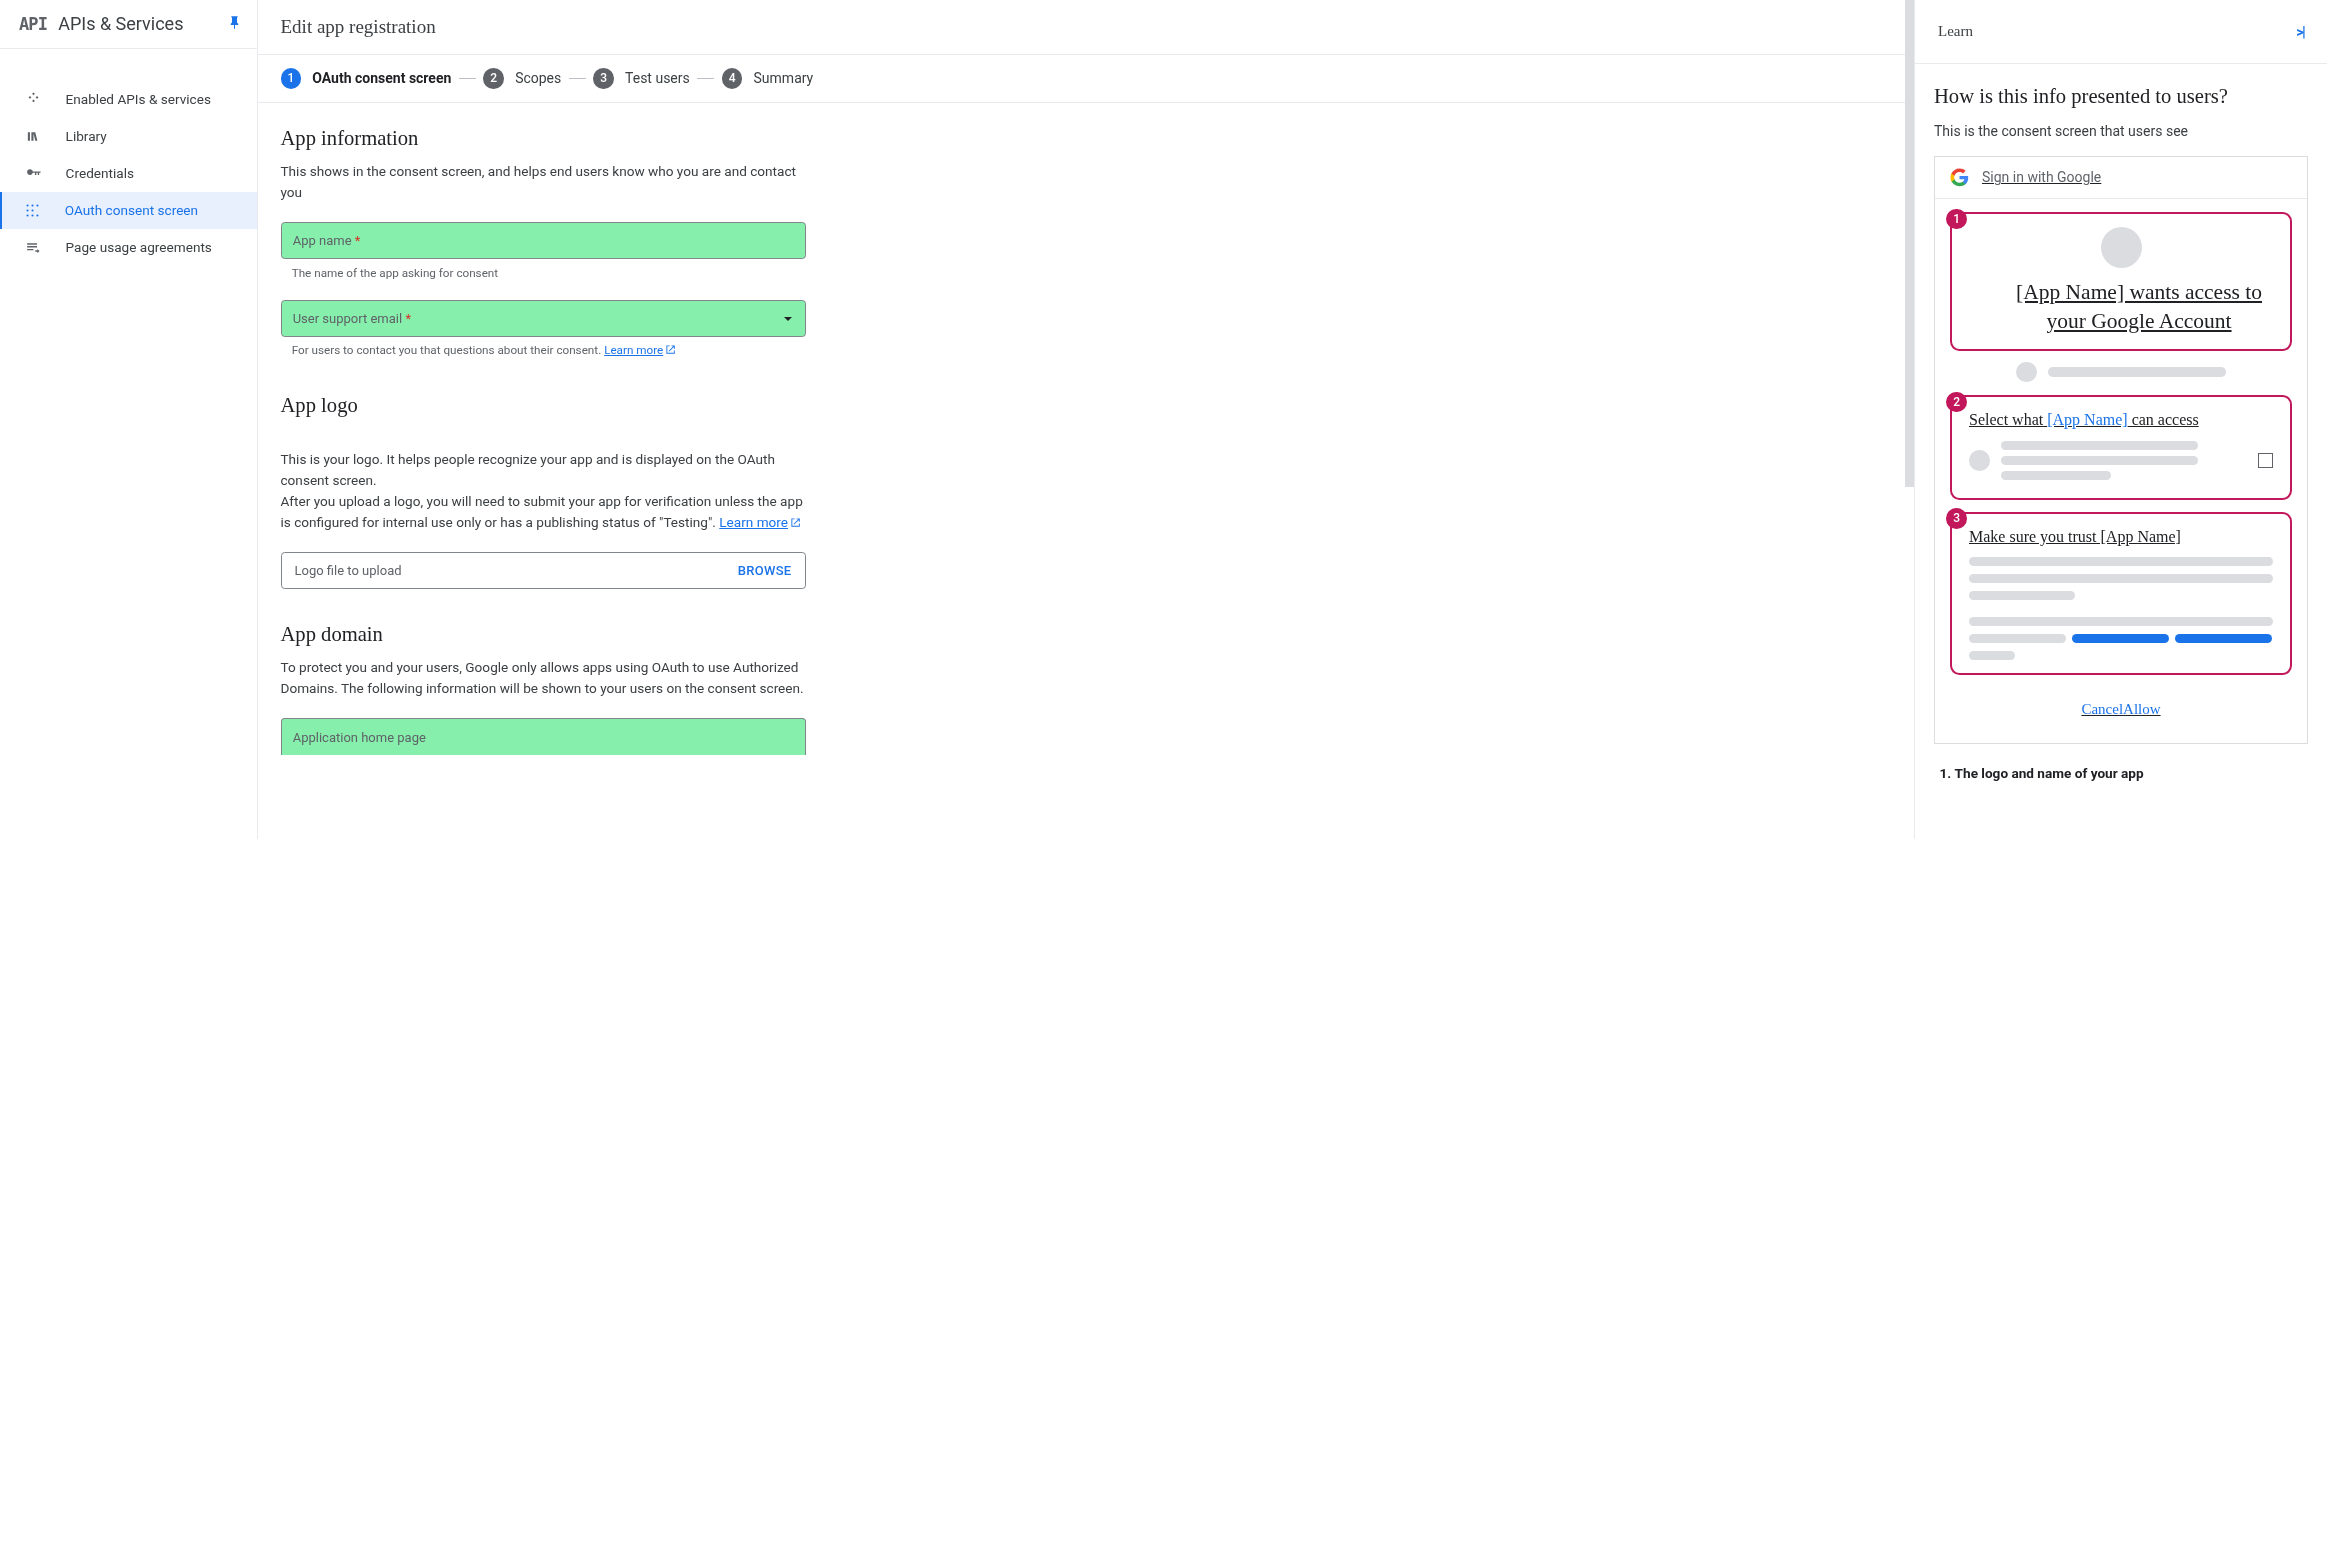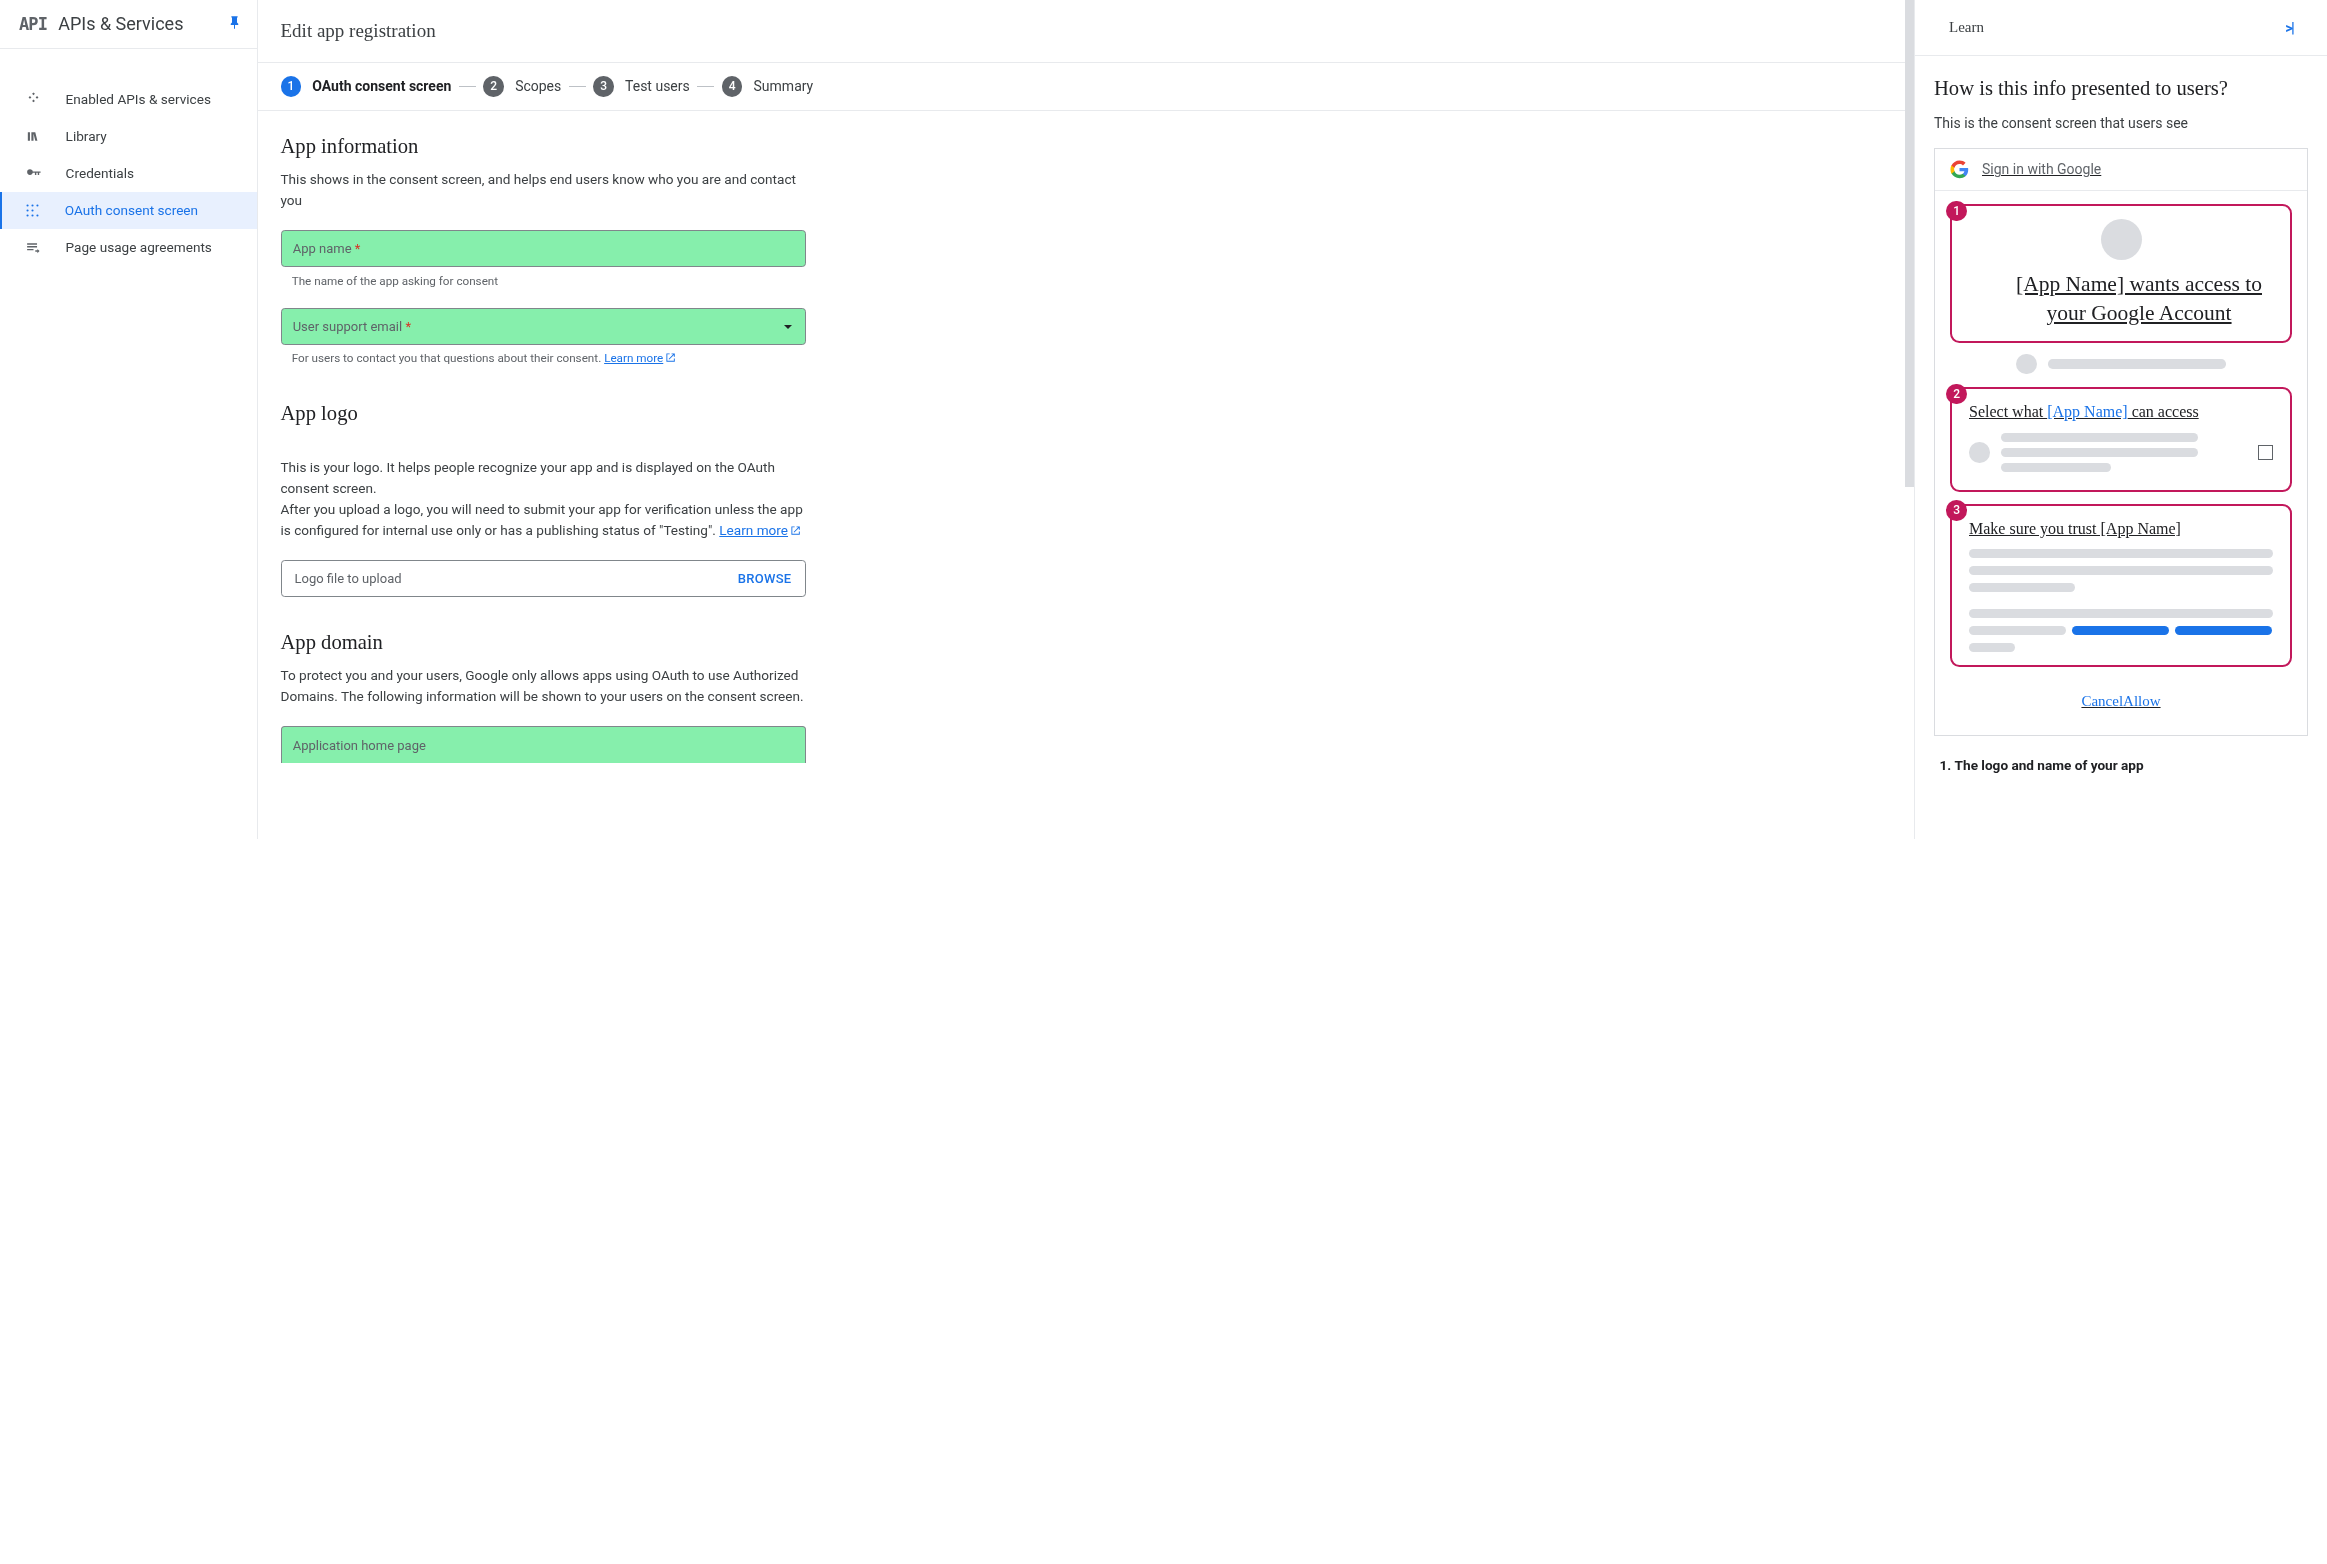--- a/index.html
+++ b/index.html
@@ -13,21 +13,21 @@
     .pin-icon { color: #1a73e8; }
     .sb-nav { padding-top: 7.5px; }
     .sb-item { display: flex; align-items: center; height: 37px; padding-left: 22.5px; cursor: pointer; font-size: 13.6px; color: #3c4043; }
     .sb-item.active { background: #e8f0fe; color: #1a73e8; border-left: 2.8px solid #1a73e8; padding-left: 19.7px; }
     .sb-icon { width: 22.5px; margin-right: 20.6px; color: #5f6368; display:flex; align-items:center; justify-content:center; }
     .sb-item.active .sb-icon { color: #1a73e8; }
 
     
     .main { flex: 1; display: flex; flex-direction: column; min-width: 0; border-right: 0.9px solid #e8eaed; position: relative; }
     .main::after {content:''; position:absolute; top:0; right:0; width:9.4px; height:487px; background:#dadce0; border-radius:0;}
-    .main-header { padding: 11.2px 22.5px; border-bottom: 0.9px solid #e8eaed; height: 63px; display:flex; align-items:center; }
+    .main-header { padding: 11.2px 22.5px; border-bottom: 0.9px solid #e8eaed; height: 55px; display:flex; align-items:center; }
     .main-title { font: 400 19px/1.2 'Google Sans'; color: #3c4043; }
     .stepper { display: flex; flex-wrap: wrap; align-items: center; padding: 13px 22.5px; gap: 7.5px; border-bottom: 0.9px solid #e8eaed; }
     .step { display: flex; align-items: center; gap: 11.2px; }
     .step-num { width: 20.6px; height: 20.6px; border-radius: 50%; background: #5f6368; color: #fff; display:flex; align-items:center; justify-content:center; font-size:12px; font-weight: 500;}
     .step-num.active { background: #1a73e8; }
     .step-label { font-size: 14px; color: #3c4043; }
     .step-label.active { font-weight: 700; color:#202124;}
     .step-sep { width: 17px; height: 0.9px; background: #bdc1c6; }
 
     .form-area { padding: 22.5px 34px 22.5px 22.5px; overflow-y: auto; }
@@ -45,21 +45,21 @@
     .helper a { color: #1a73e8; text-decoration: underline; }
     .ext-icon { display:inline-block; width:11.2px; height:11.2px; margin-left:1.9px; vertical-align:-0.9px; }
     .ext-icon svg{width:100%;height:100%;fill:#1a73e8;}
 
     .upload-field { max-width: 525px; border:0.9px solid #80868b; border-radius:3.7px; height:37px; display:flex; align-items:center; justify-content:space-between; padding:0 13px; }
     .upload-field .uf-label { color:#5f6368; font-size:13px; }
     .upload-field .uf-btn { color:#1a73e8; font-weight:500; font-size:13px; letter-spacing:0.3px; }
 
     
     .learn { width: 412px; flex-shrink: 0; display: flex; flex-direction: column; }
-    .learn-header { height:56px; display:flex; align-items:center; justify-content:space-between; padding: 0 34px; border-bottom: 0.9px solid #e8eaed; }
+    .learn-header { height:64px; display:flex; align-items:center; justify-content:space-between; padding: 0 23px; border-bottom: 0.9px solid #e8eaed; }
     .learn-title { font-size: 15px; color: #3c4043; font-weight:400; font-family:'Google Sans'; }
     .collapse-icon { color:#1a73e8; font-weight:700; letter-spacing:-1.9px; }
     .learn-body { padding: 19px; overflow-y:auto; }
     .learn-h2 { font: 400 20.6px/1.3 'Google Sans'; margin-bottom: 13px; }
     .learn-sub { font-size: 14px; color: #3c4043; margin-bottom: 17px; }
 
     .consent-mock { border:0.9px solid #dadce0; border-radius:0; overflow:hidden;text-decoration:underline; }
     .cm-header { display:flex; align-items:center; gap:13px; padding: 11.2px 15px; border-bottom: 0.9px solid #e8eaed; }
     .g-logo { width:19px;height:19px; }
     .cm-body { padding: 13px 15px 17px; position: relative; }

